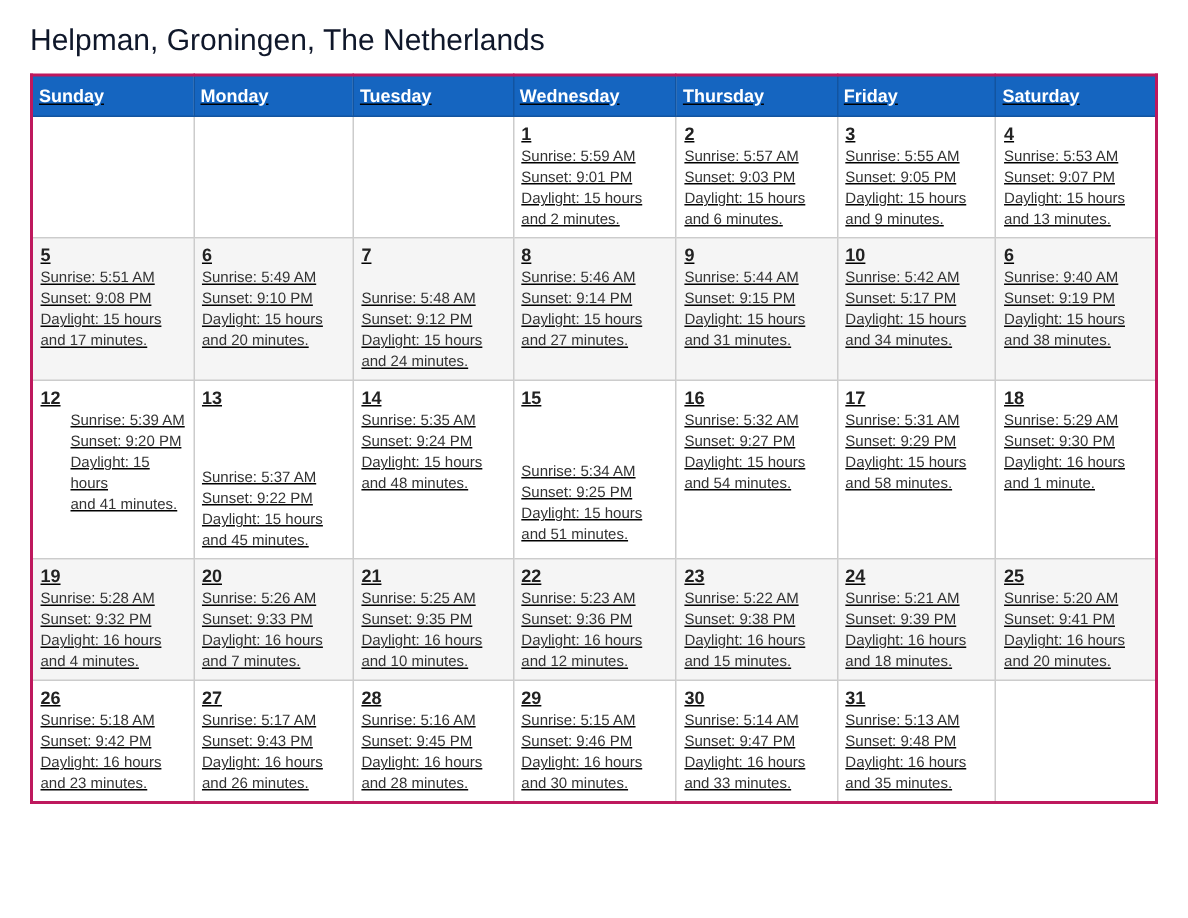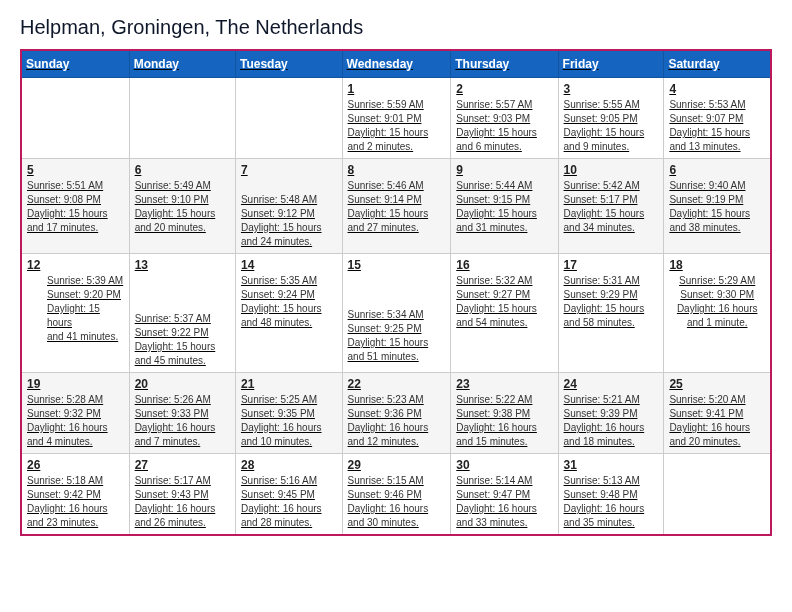--- a/index.html
+++ b/index.html
@@ -244,21 +244,21 @@
           </td>
           <td>
             <div class="day-num">17</div>
             <div class="day-info" style="white-space: pre-line;">Sunrise: 5:31 AM
 Sunset: 9:29 PM
 Daylight: 15 hours
 and 58 minutes.</div>
           </td>
           <td>
             <div class="day-num">18</div>
-            <div class="day-info" style="white-space: pre-line; text-align: center;">Sunrise: 5:29 AM
+            <div class="day-info" style="white-space: pre-line;">Sunrise: 5:29 AM
 Sunset: 9:30 PM
 Daylight: 16 hours
 and 1 minute.</div>
           </td>
         </tr>
         <tr>
           <td>
             <div class="day-num">19</div>
             <div class="day-info" style="white-space: pre-line;">Sunrise: 5:28 AM
 Sunset: 9:32 PM

